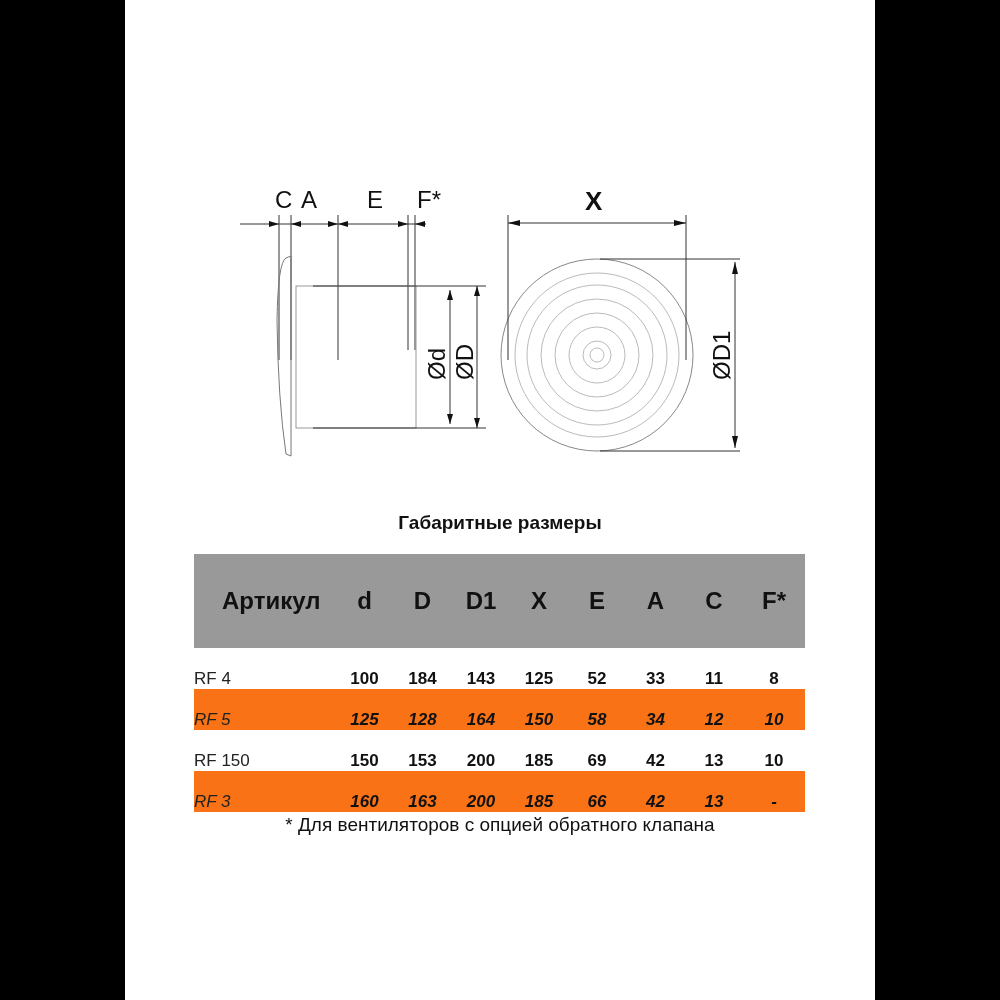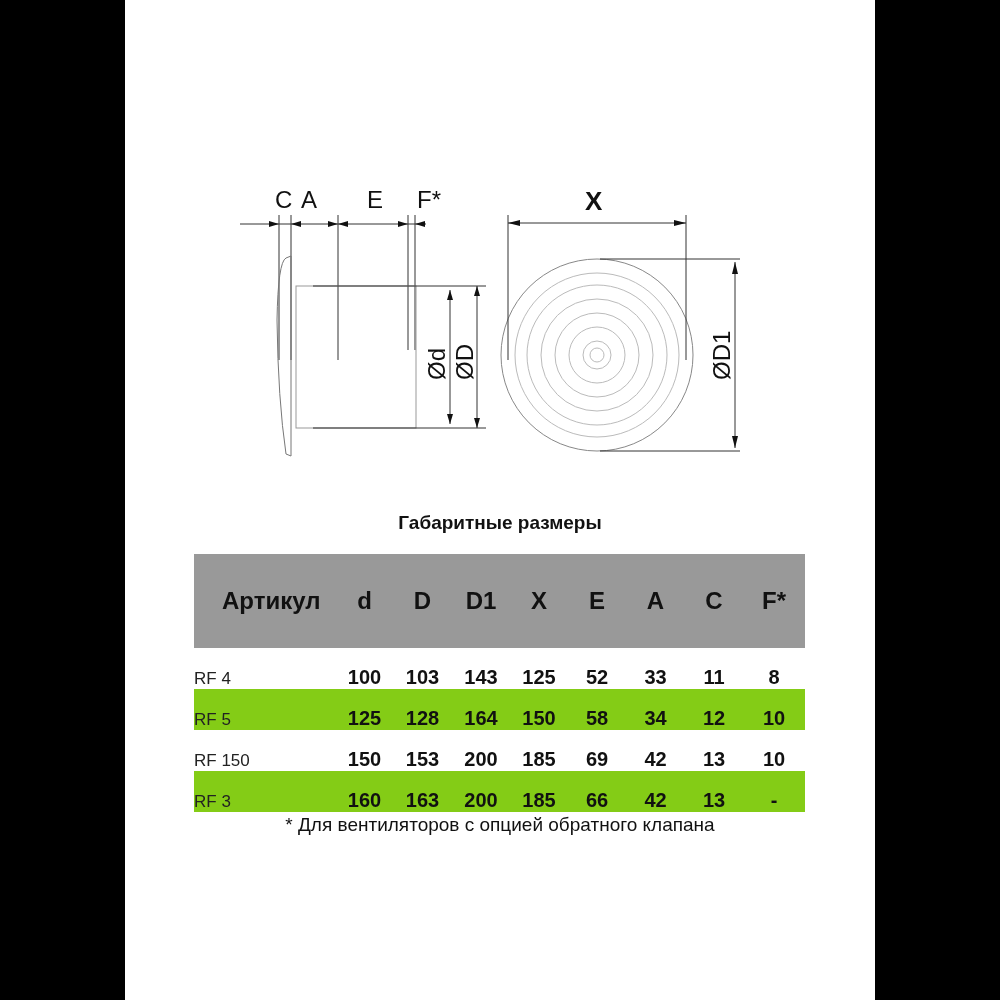--- a/index.html
+++ b/index.html
@@ -6,22 +6,22 @@
   body { width:1000px; height:1000px; position:relative; background:#ffffff; overflow:hidden;
          font-family:"Liberation Sans", "DejaVu Sans", sans-serif; color:#111; }
   .bar-left { position:absolute; left:0; top:0; width:125px; height:1000px; background:#000; }
   .bar-right { position:absolute; left:875px; top:0; width:125px; height:1000px; background:#000; }
   .drawing { position:absolute; left:230px; top:170px; width:540px; height:300px; }
   .title { position:absolute; left:0; width:1000px; top:512px; text-align:center;
            font-size:19px; font-weight:bold; color:#111; }
   .table { position:absolute; left:194px; top:554px; width:611px; }
   .thead { height:94px; background:#999999; display:flex; align-items:center; }
   .row { height:41px; display:flex; align-items:flex-end; }
-  .row.alt { background:#84cc16; }
-  .cell { font-size:20px; font-weight:bold; text-align:center; }
+  .row.alt { background:#f97316;font-style:italic; }
+  .cell { font-size:17px; font-weight:bold; text-align:center; }
   .c0 { width:142px; text-align:left; }
   .thead .c0 { padding-left:28px; width:114px; font-size:19px; }
   .thead .cell { font-size:24px; }
   .row .c0 { font-weight:normal; font-size:17px; color:#222; }
   .c1{width:57px;} .c2{width:59px;} .c3{width:58px;} .c4{width:58px;}
   .c5{width:58px;} .c6{width:59px;} .c7{width:58px;} .c8{width:62px;}
   .footnote { position:absolute; left:0; width:1000px; top:814px; text-align:center;
               font-size:19px; font-weight:normal; color:#111; }
 </style>
 </head>
@@ -108,21 +108,21 @@
     <div class="cell c4">X</div>
     <div class="cell c5">E</div>
     <div class="cell c6">A</div>
     <div class="cell c7">C</div>
     <div class="cell c8">F*</div>
   </div>
 
   <div class="row">
     <div class="cell c0">RF 4</div>
     <div class="cell c1">100</div>
-    <div class="cell c2">103</div>
+    <div class="cell c2">184</div>
     <div class="cell c3">143</div>
     <div class="cell c4">125</div>
     <div class="cell c5">52</div>
     <div class="cell c6">33</div>
     <div class="cell c7">11</div>
     <div class="cell c8">8</div>
   </div>
 
   <div class="row alt">
     <div class="cell c0">RF 5</div>

